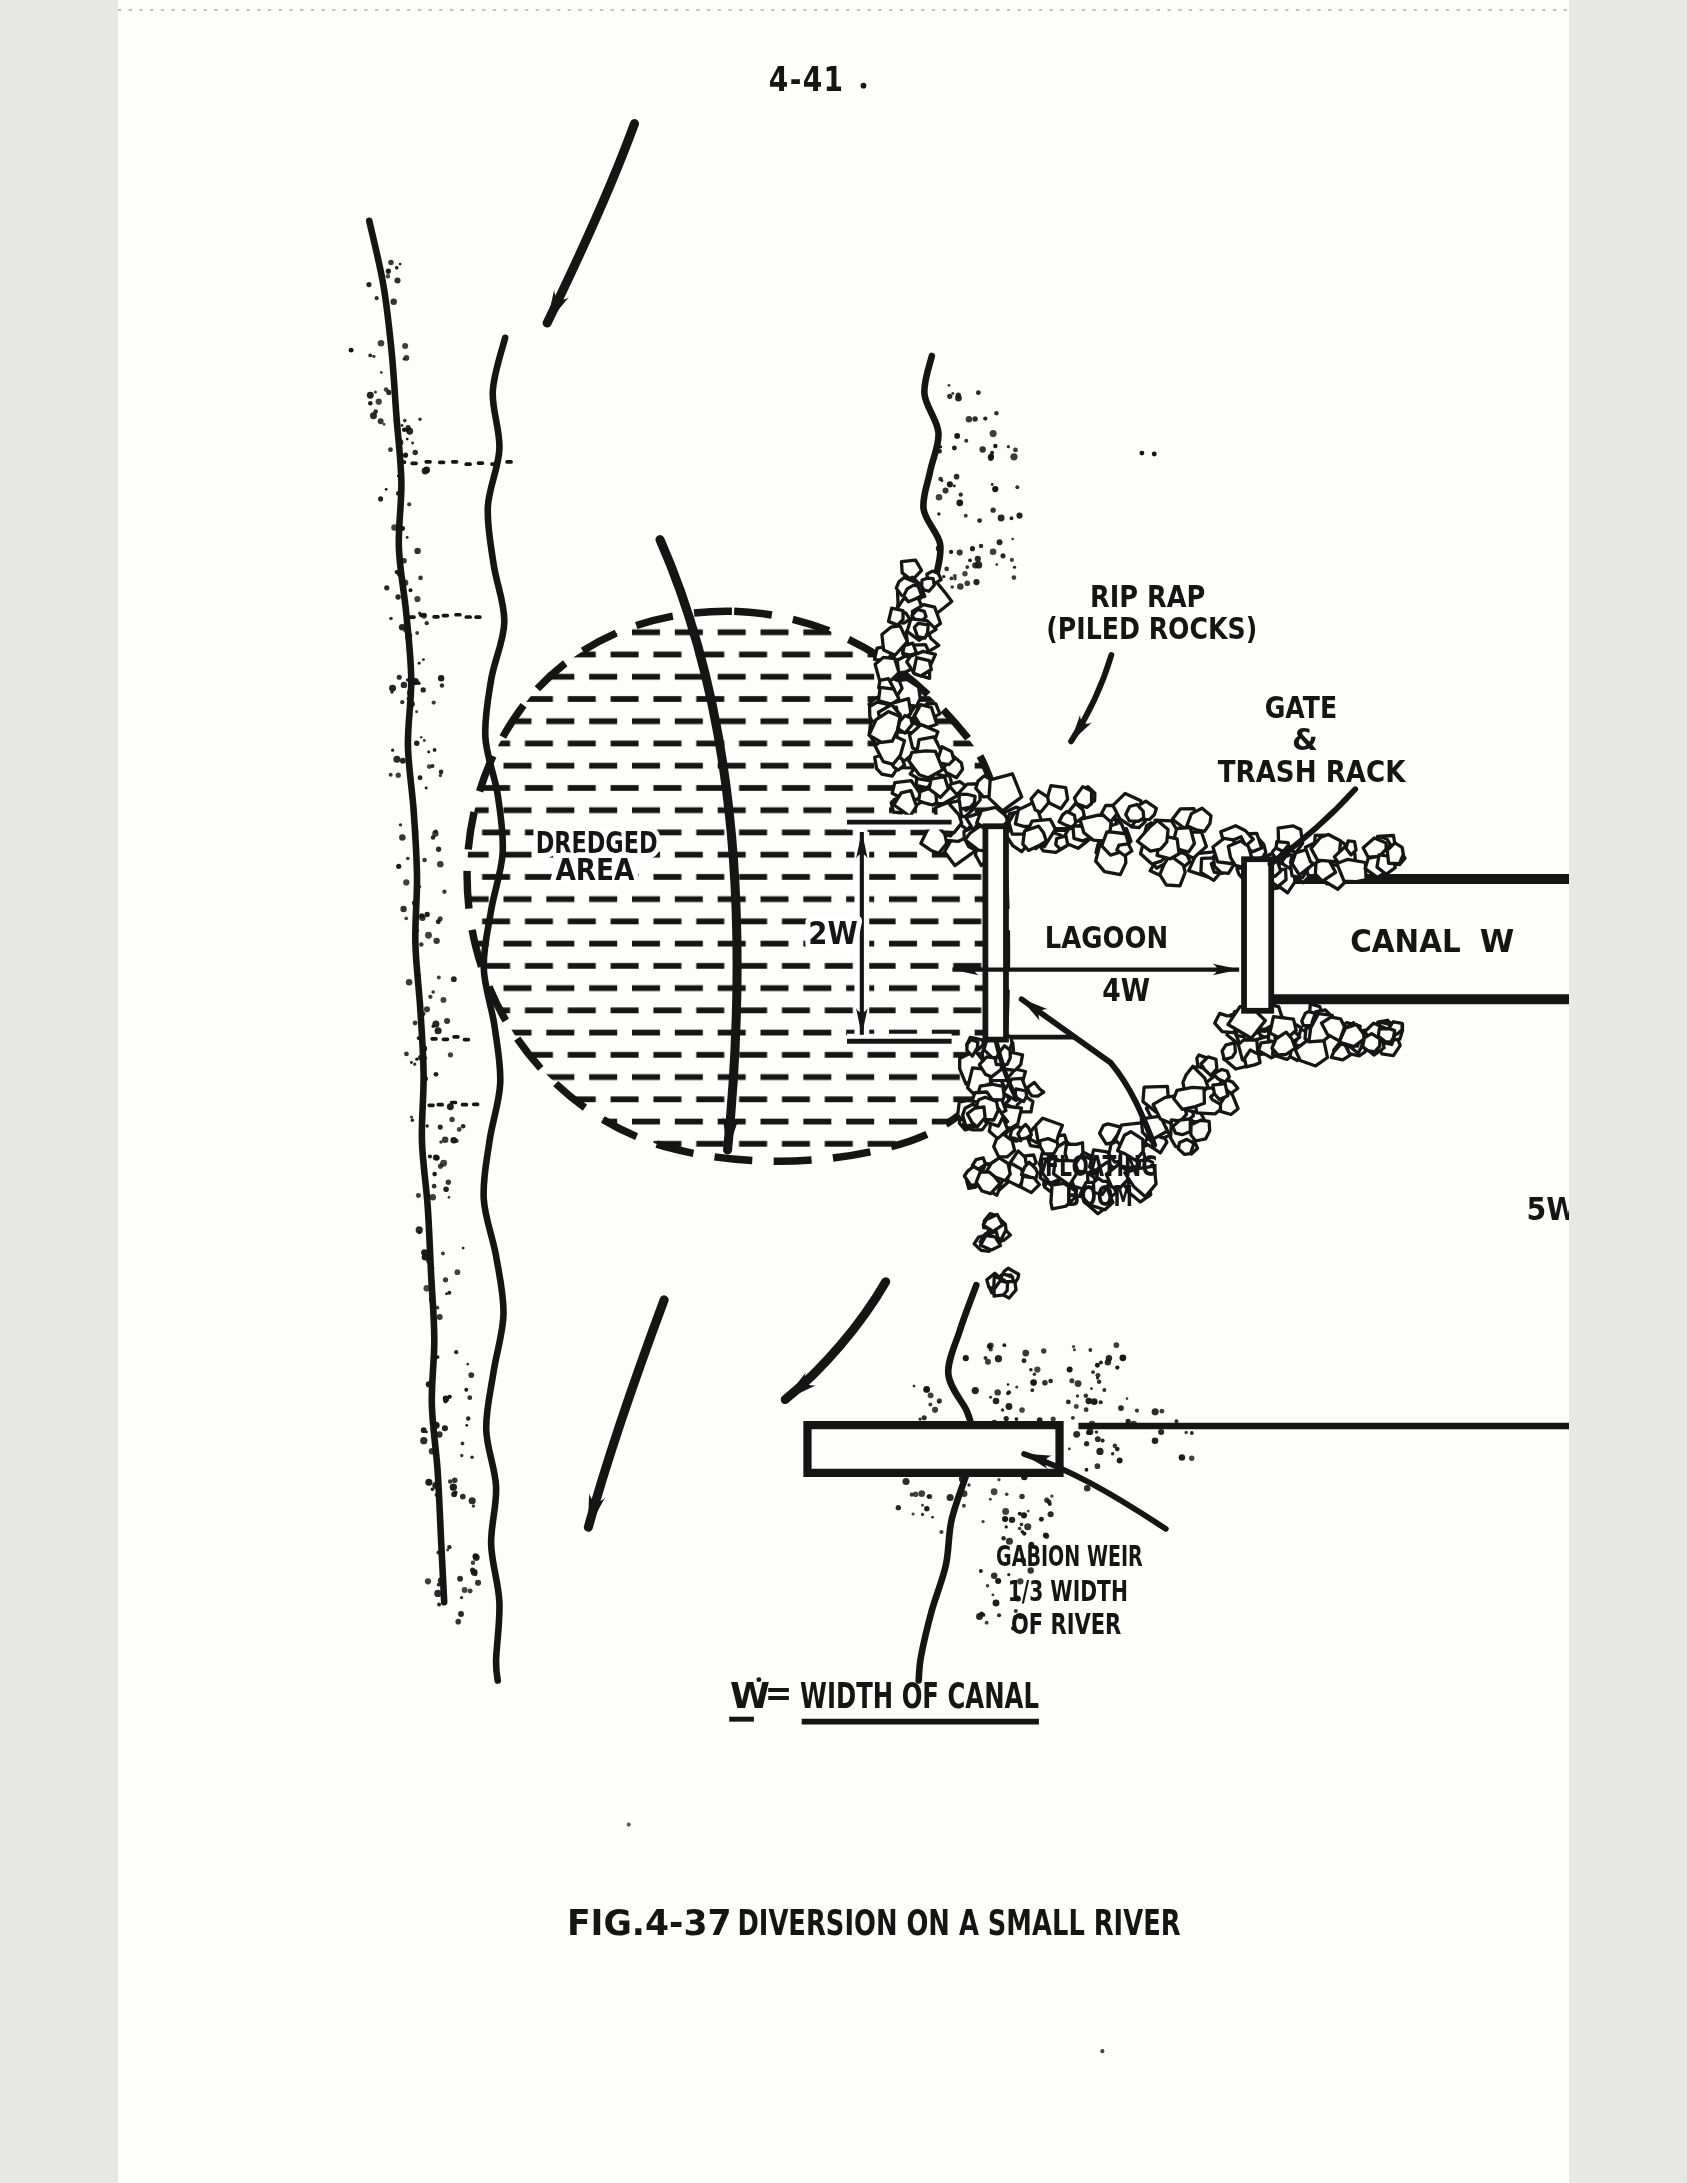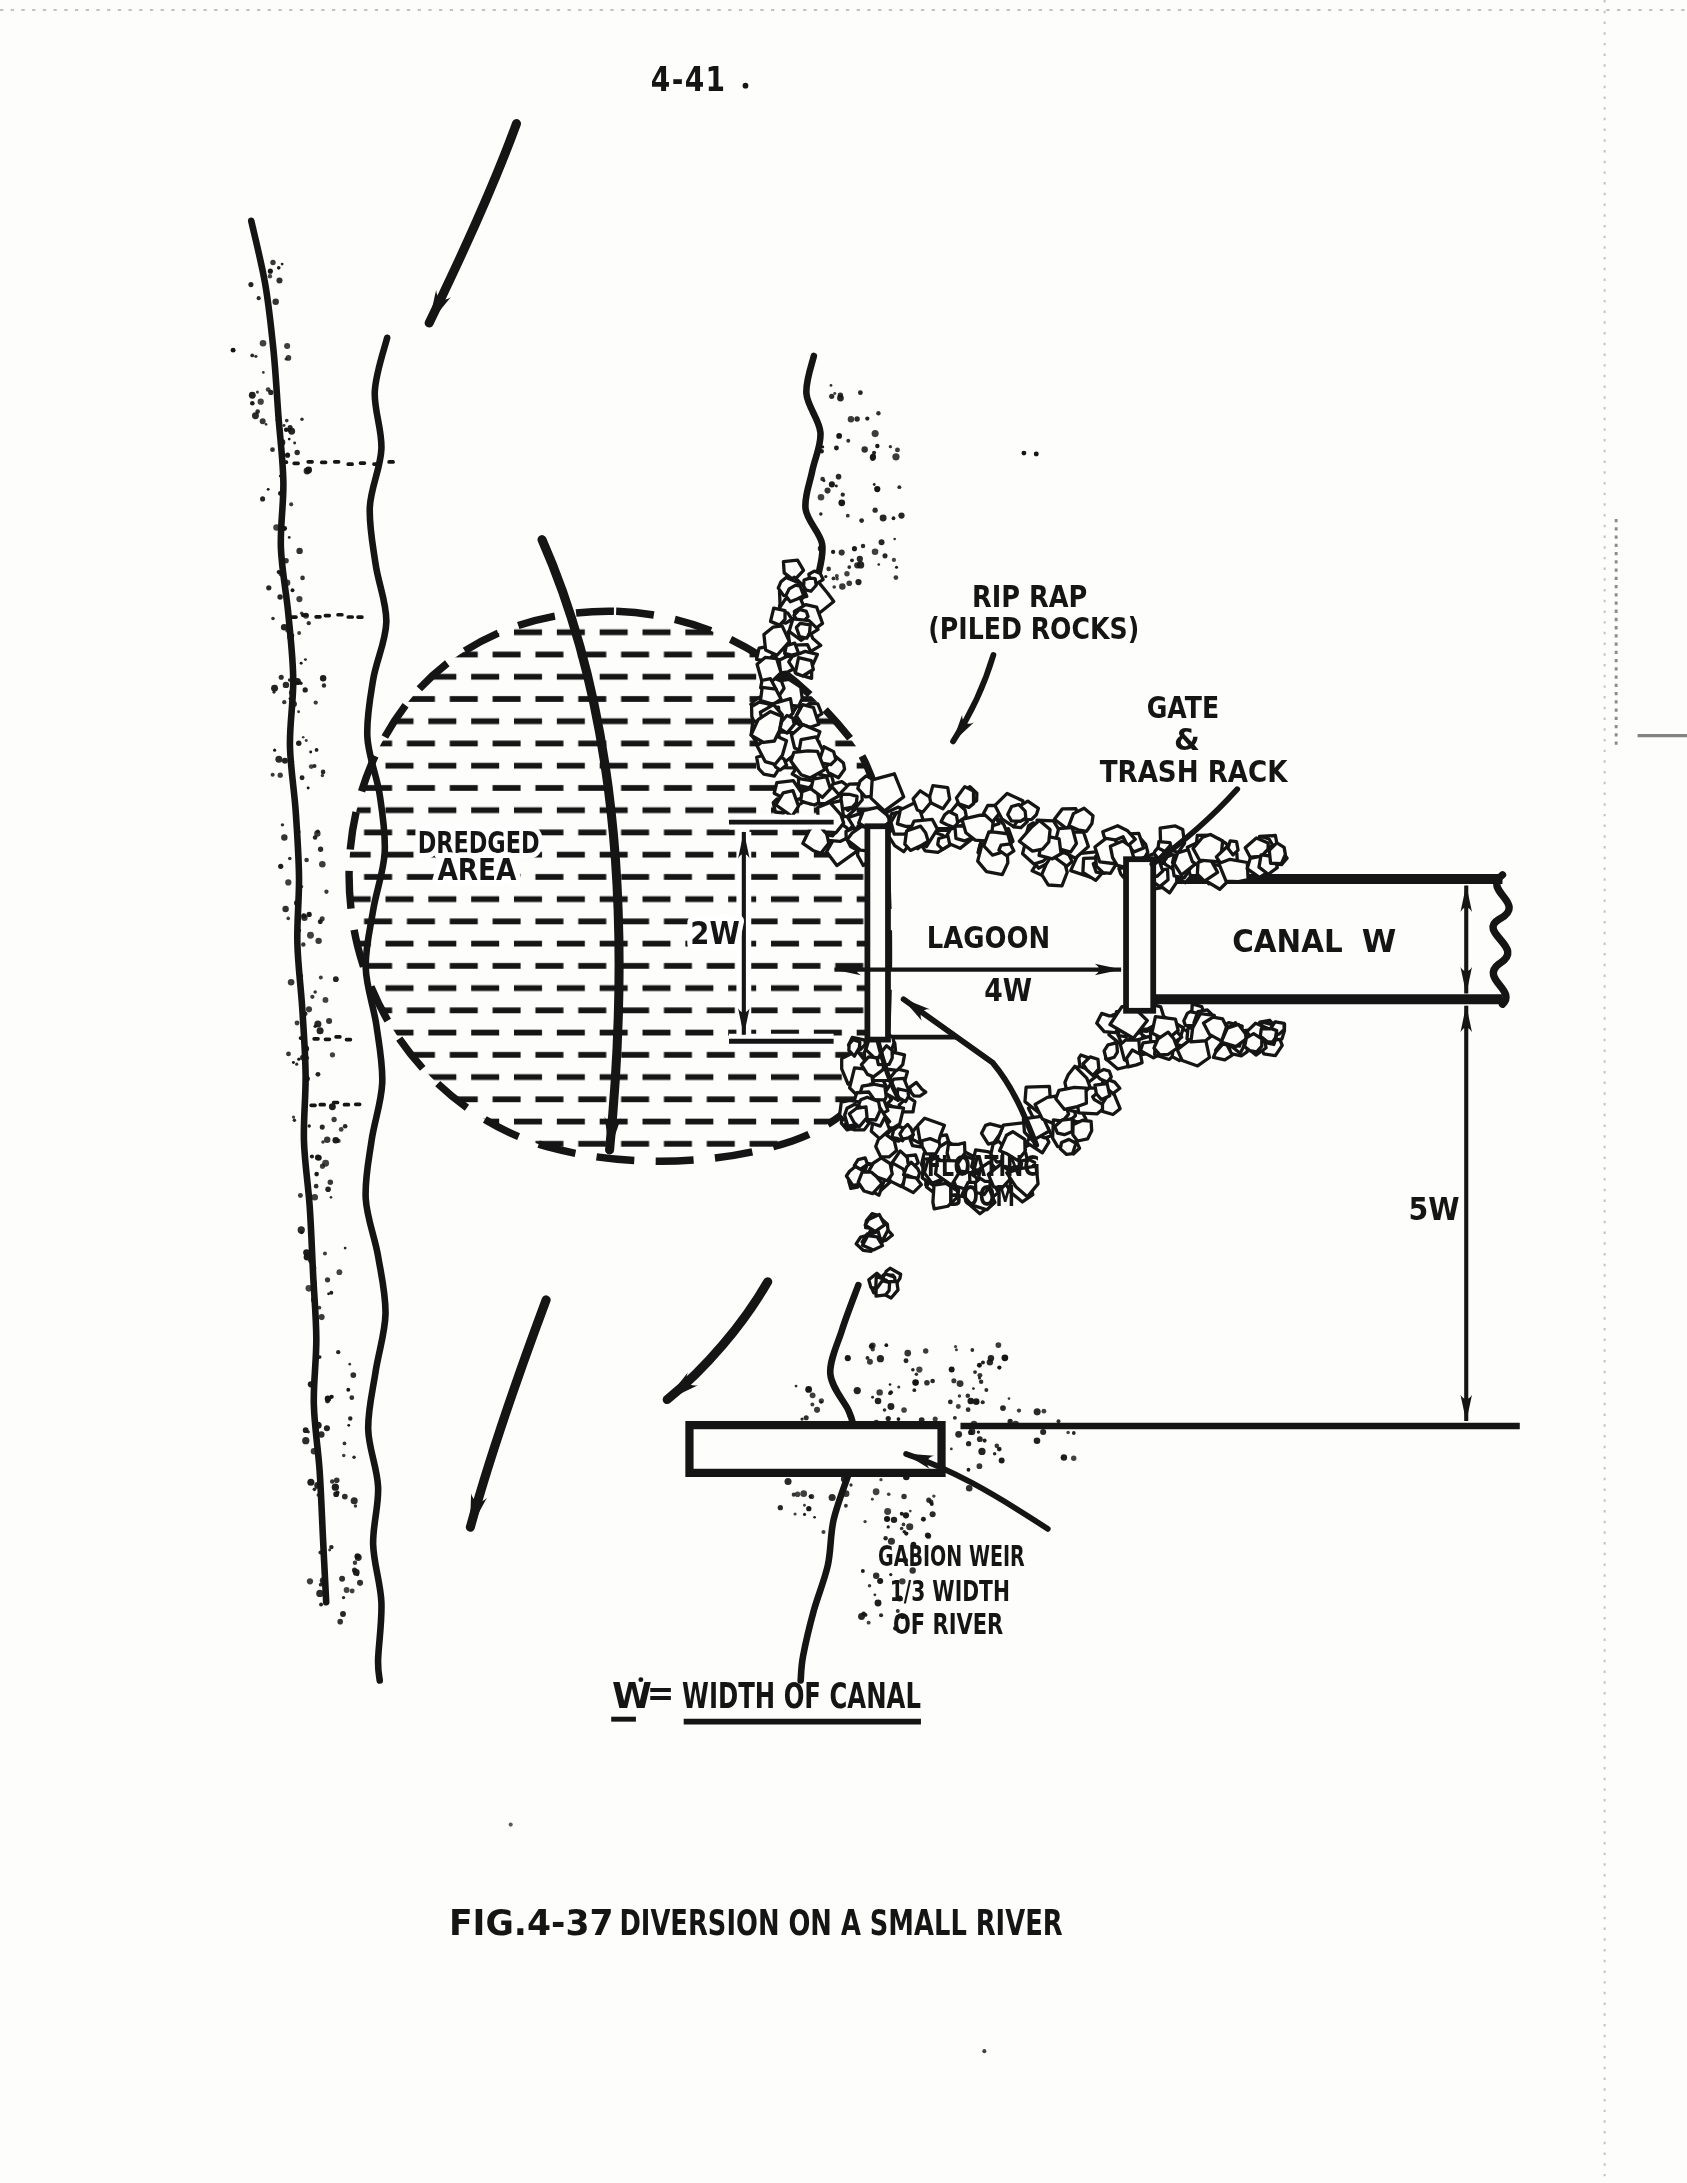--- a/index.html
+++ b/index.html
@@ -1,16 +1,16 @@
 <!DOCTYPE html>
 <html style="font-size:13px"><head>
 <meta charset="utf-8">
 <style>
   html,body{margin:0;padding:0;background:#e8e8e4;}
-  #page{position:relative;width:1687px;height:2183px;margin:0 auto;background:#fdfdfb;overflow:hidden;}
+  #page{position:relative;width:1451px;height:2183px;margin:0 auto;background:#fdfdfb;overflow:hidden;}
   svg{display:block;}
   text{font-family:"DejaVu Sans","Liberation Sans",sans-serif;font-weight:700;fill:#151515;}
   .halo{paint-order:stroke;stroke:#ffffff;stroke-width:14px;stroke-linejoin:round;}
 </style>
 </head>
 <body>
 
 <div id="page">
 <svg id="cv" width="1687" height="2183" viewBox="0 0 2048 2650" xmlns="http://www.w3.org/2000/svg">
   <defs>

